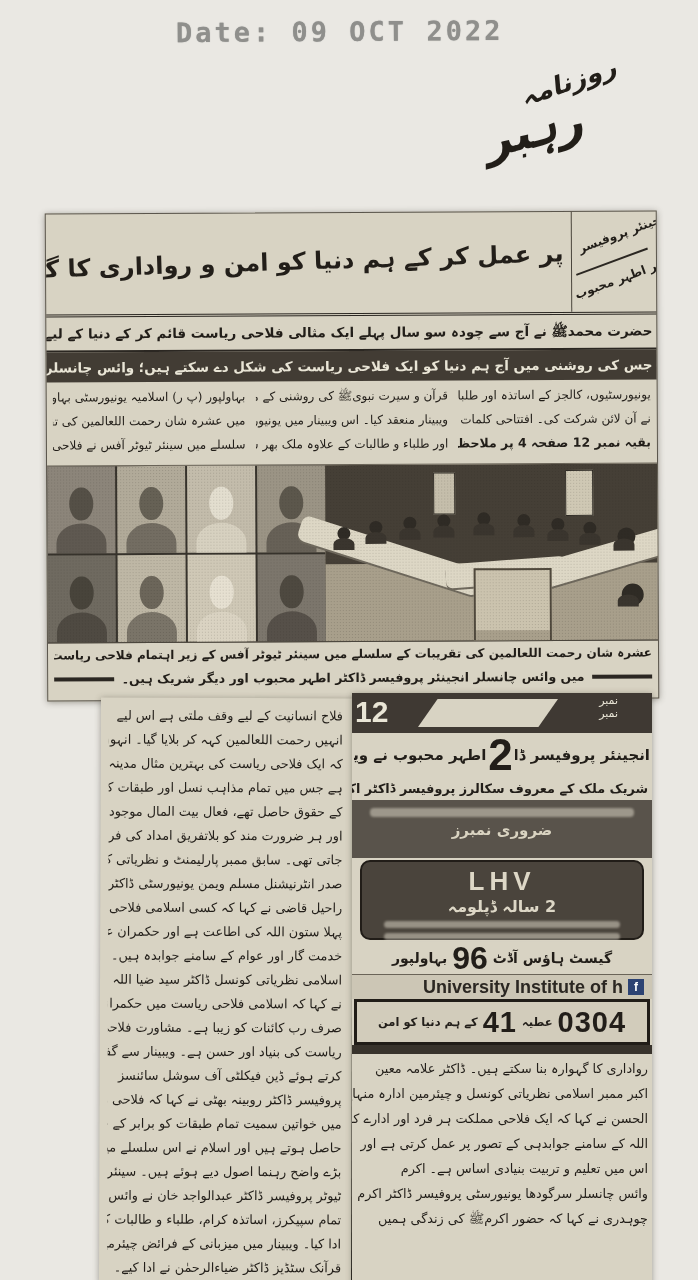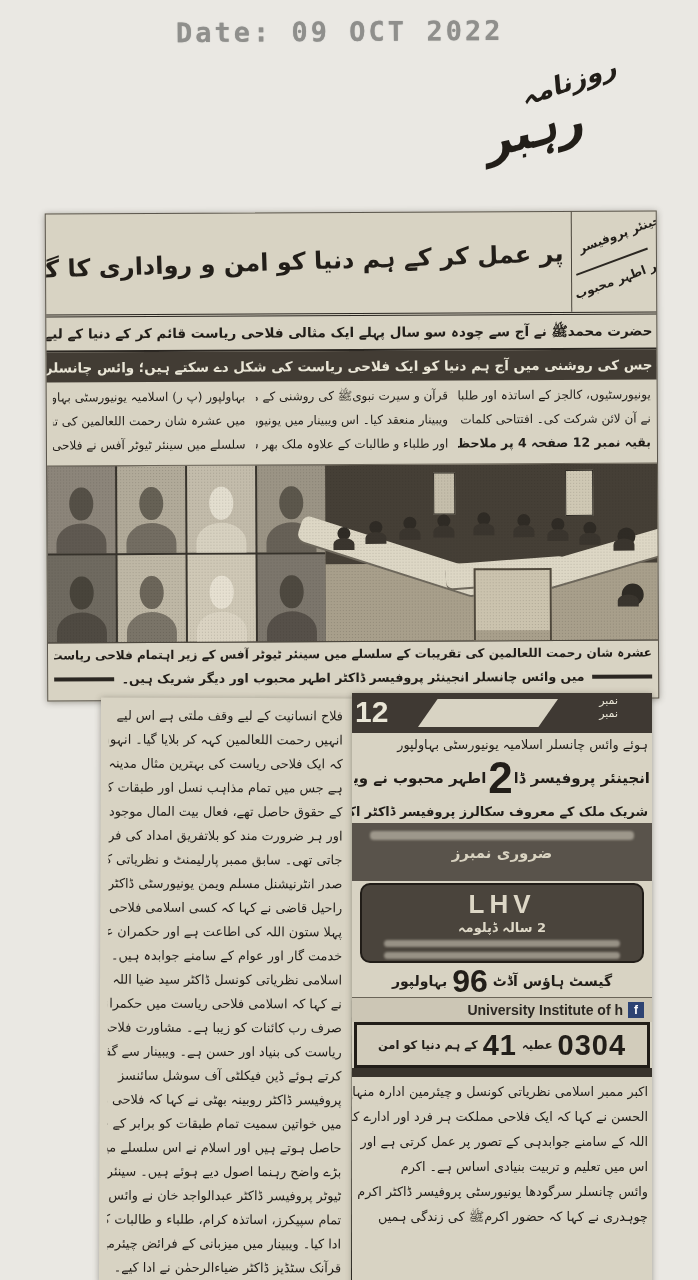--- a/index.html
+++ b/index.html
@@ -100,29 +100,29 @@
   #r-bigrow{height:44px;display:flex;direction:rtl;align-items:center;gap:2px;padding:0 2px;overflow:hidden;}
   #r-bigrow .seg{font-size:15px;font-weight:bold;white-space:nowrap;overflow:hidden;}
   #r-bigrow .d2{font-size:44px;font-weight:bold;line-height:40px;font-family:"Liberation Sans",sans-serif;}
   #r-line3{font-size:12.8px;line-height:23px;text-align:right;padding:0 4px;font-weight:bold;}
   #ad1{height:58px;background:#59534b;color:#d9d3c1;padding:4px 8px;box-sizing:border-box;text-align:center;}
   #ad1 .blur-bar{height:9px;margin:4px 10px;background:rgba(225,219,203,.5);border-radius:4px;filter:blur(1px);}
   #ad1 .adline{font-size:15px;font-weight:bold;filter:blur(.6px);white-space:nowrap;overflow:hidden;}
   #lhv-box{height:80px;background:#4a443c;border:2px solid #211d18;border-radius:10px;margin:2px 8px;
     color:#ddd7c6;text-align:center;box-sizing:border-box;padding-top:4px;}
   #lhv-title{font-size:26px;font-weight:bold;letter-spacing:5px;font-family:"Liberation Sans",sans-serif;}
-  #lhv-sub{font-size:13px;font-weight:bold;filter:blur(.4px);}
+  #lhv-sub{font-size:16px;font-weight:bold;filter:blur(.4px);}
   #lhv-box .blur-bar{height:7px;margin:5px 22px;background:rgba(228,222,206,.5);border-radius:4px;filter:blur(1px);}
   #addr-row{height:32px;display:flex;direction:rtl;align-items:center;justify-content:center;gap:5px;
     font-weight:bold;filter:blur(.3px);}
   #addr-row .a{font-size:14px;text-align:right;} #addr-row .n96{font-size:32px;font-family:"Liberation Sans",sans-serif;}
   #fb-row{height:24px;background:#ccc6b5;display:flex;align-items:center;gap:5px;padding:0 8px;border-top:1px solid #6a6458;}
   #fb-icon{width:16px;height:16px;background:#2d4373;color:#fff;font-weight:bold;font-size:12px;
     display:flex;align-items:center;justify-content:center;font-family:"Liberation Sans",sans-serif;}
-  #fb-text{font-size:14px;font-weight:bold;color:#2b2722;filter:blur(.5px);font-family:"Liberation Sans",sans-serif;white-space:nowrap;overflow:hidden;}
+  #fb-text{font-size:18px;font-weight:bold;color:#2b2722;filter:blur(.5px);font-family:"Liberation Sans",sans-serif;white-space:nowrap;overflow:hidden;}
   #phone-row{height:40px;border:3px solid #211d18;margin:0 2px;display:flex;direction:rtl;
     align-items:center;justify-content:center;gap:5px;background:#d2ccbb;}
   #phone-row .big{font-size:29px;font-weight:bold;font-family:"Liberation Sans",sans-serif;letter-spacing:1px;}
   #phone-row .small{font-size:11.5px;font-weight:bold;white-space:nowrap;}
   #r-divider{height:9px;background:#38332c;margin-bottom:2px;}
   #right-body .line{font-size:12.8px;line-height:25px;text-align:right;padding:0 4px;}
 </style>
 </head>
 <body>
 
@@ -213,21 +213,20 @@
 
 <div class="abs clip urdu" id="clip-right">
   <div id="strip">
     <div class="n12">12</div>
     <div class="trap"></div>
     <div class="slab">
       <div>نمبر</div>
       <div>نمبر</div>
     </div>
   </div>
-  <div id="r-line1" class="line">ہوئے وائس چانسلر اسلامیہ یونیورسٹی بہاولپور</div>
   <div id="r-bigrow">
     <span class="seg">انجینئر پروفیسر ڈاکٹر</span>
     <span class="d2">2</span>
     <span class="seg">اطہر محبوب نے ویبینا</span>
   </div>
   <div id="r-line3" class="line">شریک ملک کے معروف سکالرز پروفیسر ڈاکٹر اکرم</div>
 
   <div id="ad1">
     <div class="blur-bar"></div>
     <div class="adline">ضروری نمبرز</div>
@@ -254,20 +253,21 @@
   <div id="phone-row">
     <span class="big">0304</span>
     <span class="small">عطیہ</span>
     <span class="big">41</span>
     <span class="small">کے ہم دنیا کو امن</span>
   </div>
 
   <div id="r-divider"></div>
 
   <div id="right-body">
+      <div class="line">رواداری کا گہوارہ بنا سکتے ہیں۔ ڈاکٹر علامہ معین</div>
       <div class="line">اکبر ممبر اسلامی نظریاتی کونسل و چیئرمین ادارہ منہاج</div>
       <div class="line">الحسن نے کہا کہ ایک فلاحی مملکت ہر فرد اور ادارے کو</div>
       <div class="line">اللہ کے سامنے جوابدہی کے تصور پر عمل کرتی ہے اور</div>
       <div class="line">اس میں تعلیم و تربیت بنیادی اساس ہے۔ اکرم</div>
       <div class="line">وائس چانسلر سرگودھا یونیورسٹی پروفیسر ڈاکٹر اکرم</div>
       <div class="line">چوہدری نے کہا کہ حضور اکرمﷺ کی زندگی ہمیں</div>
     </div>
 </div>
 
 </body></html>

